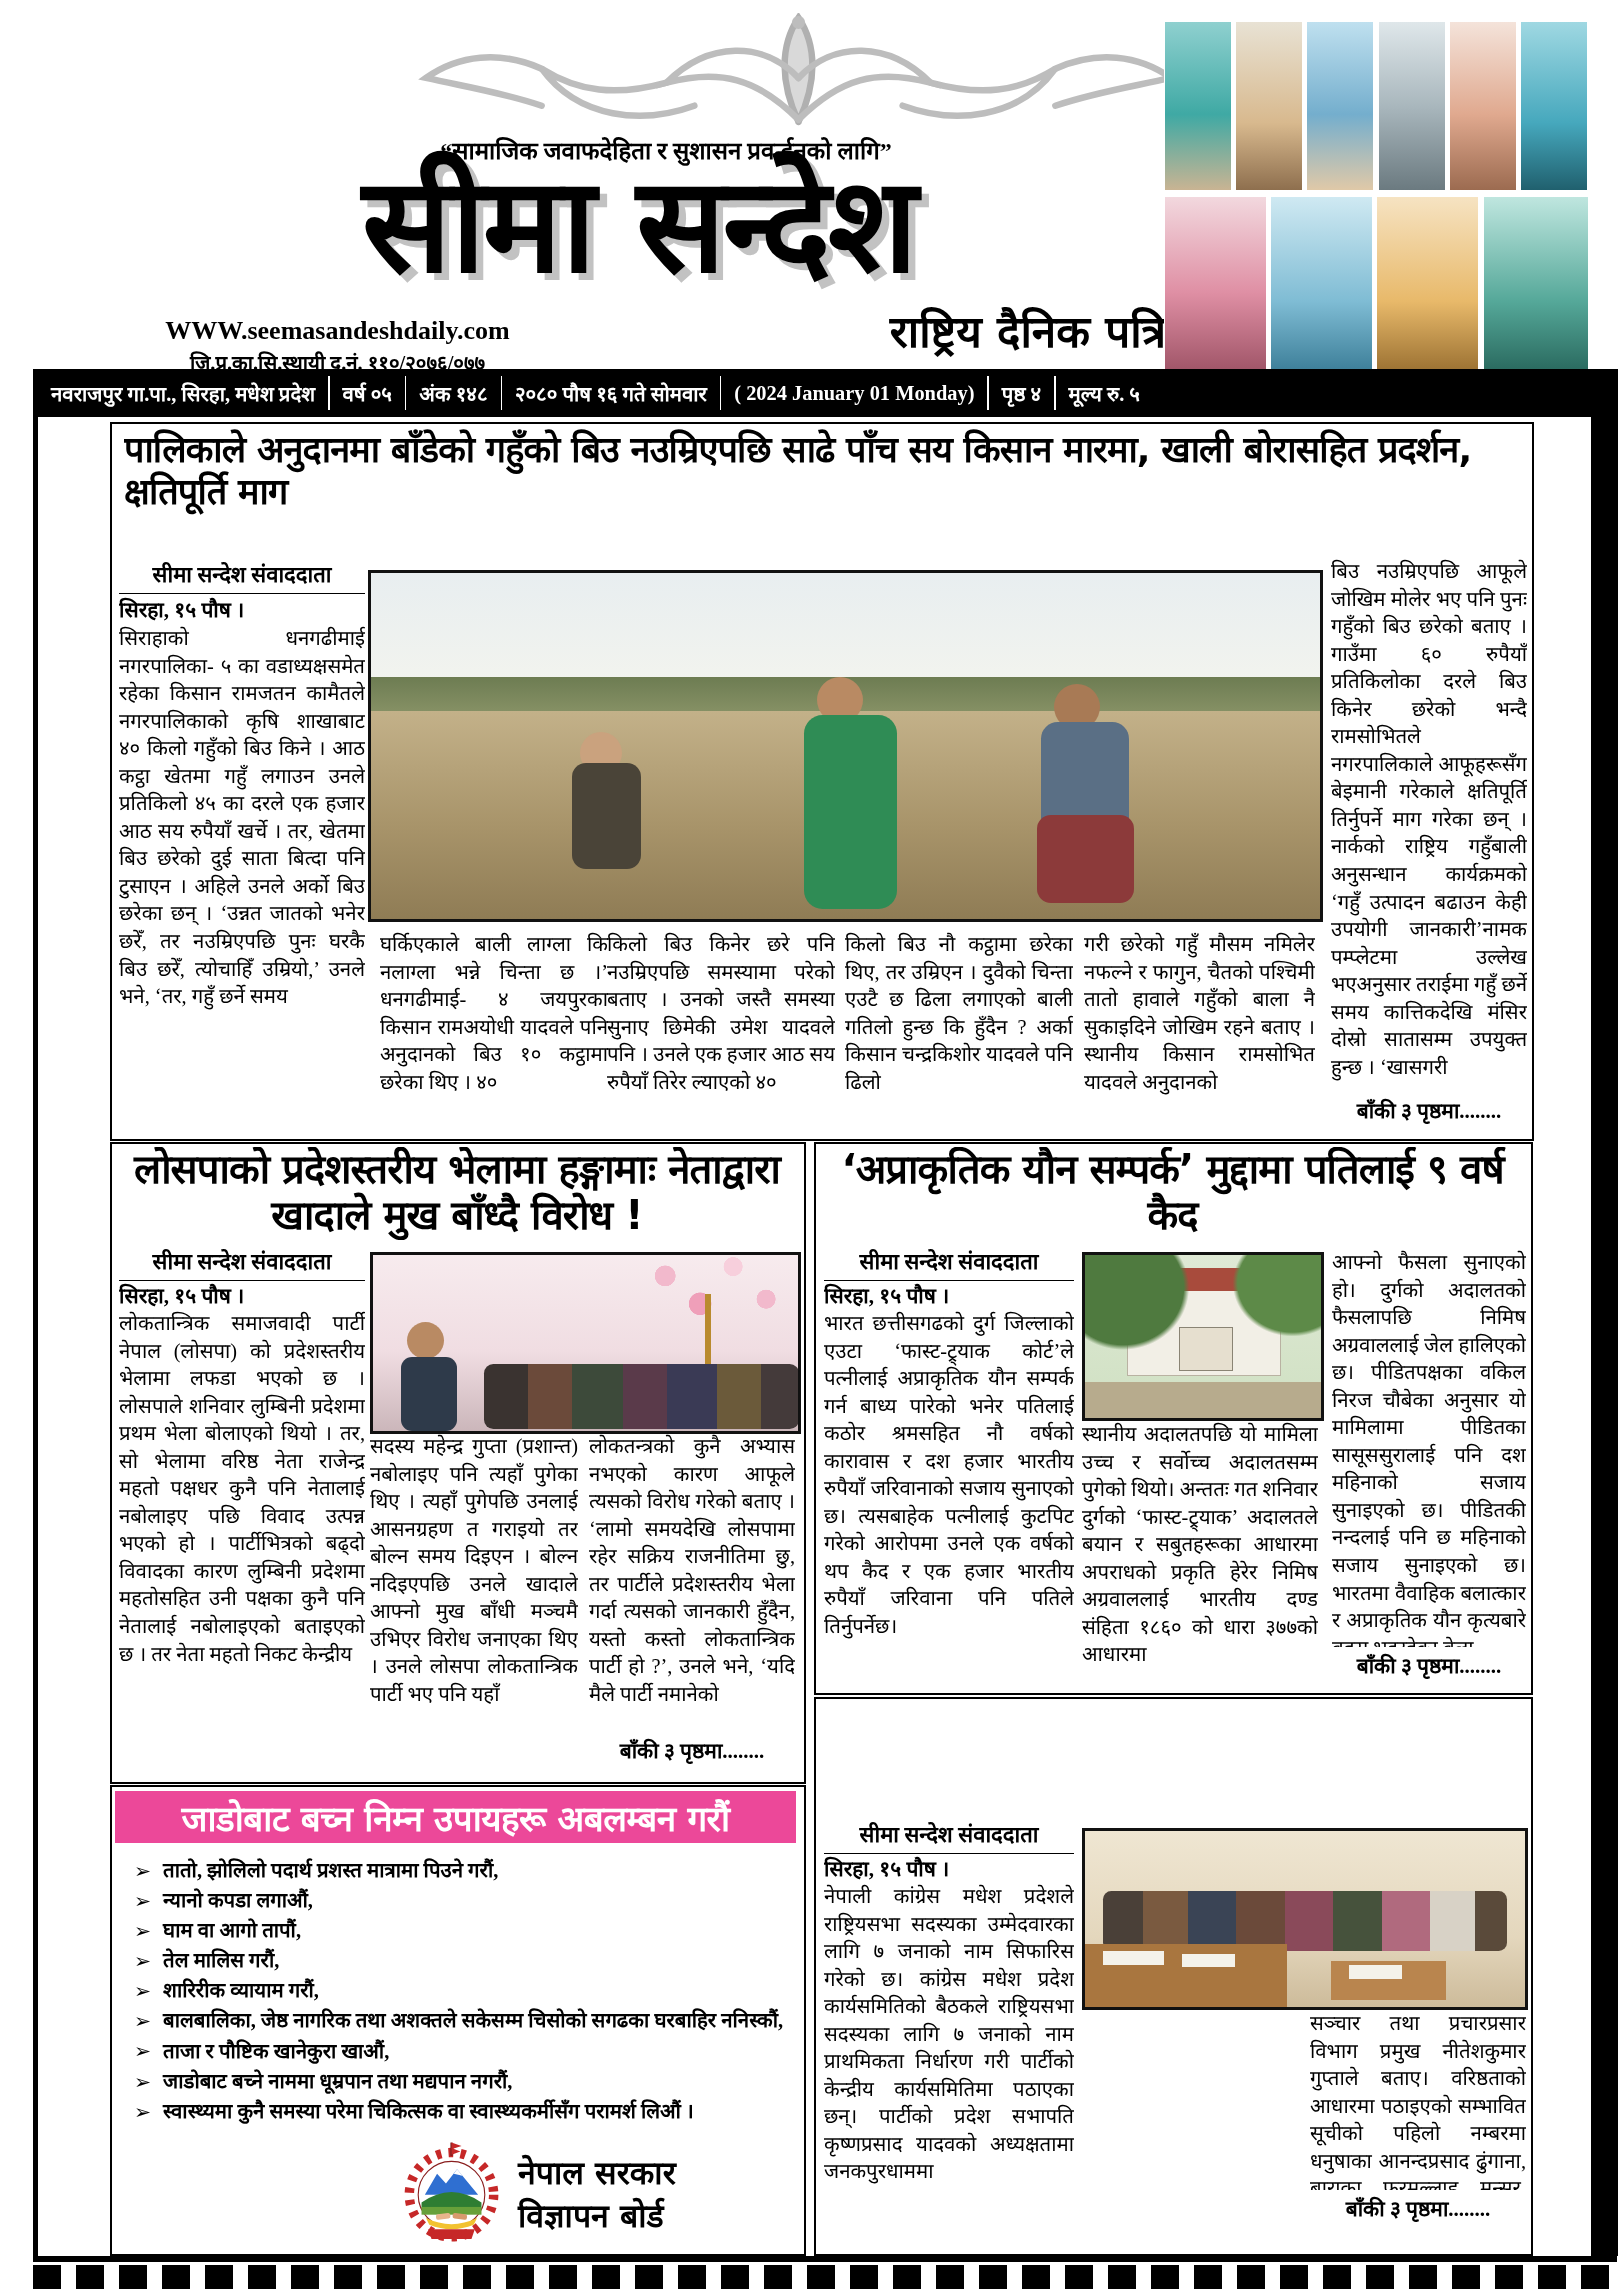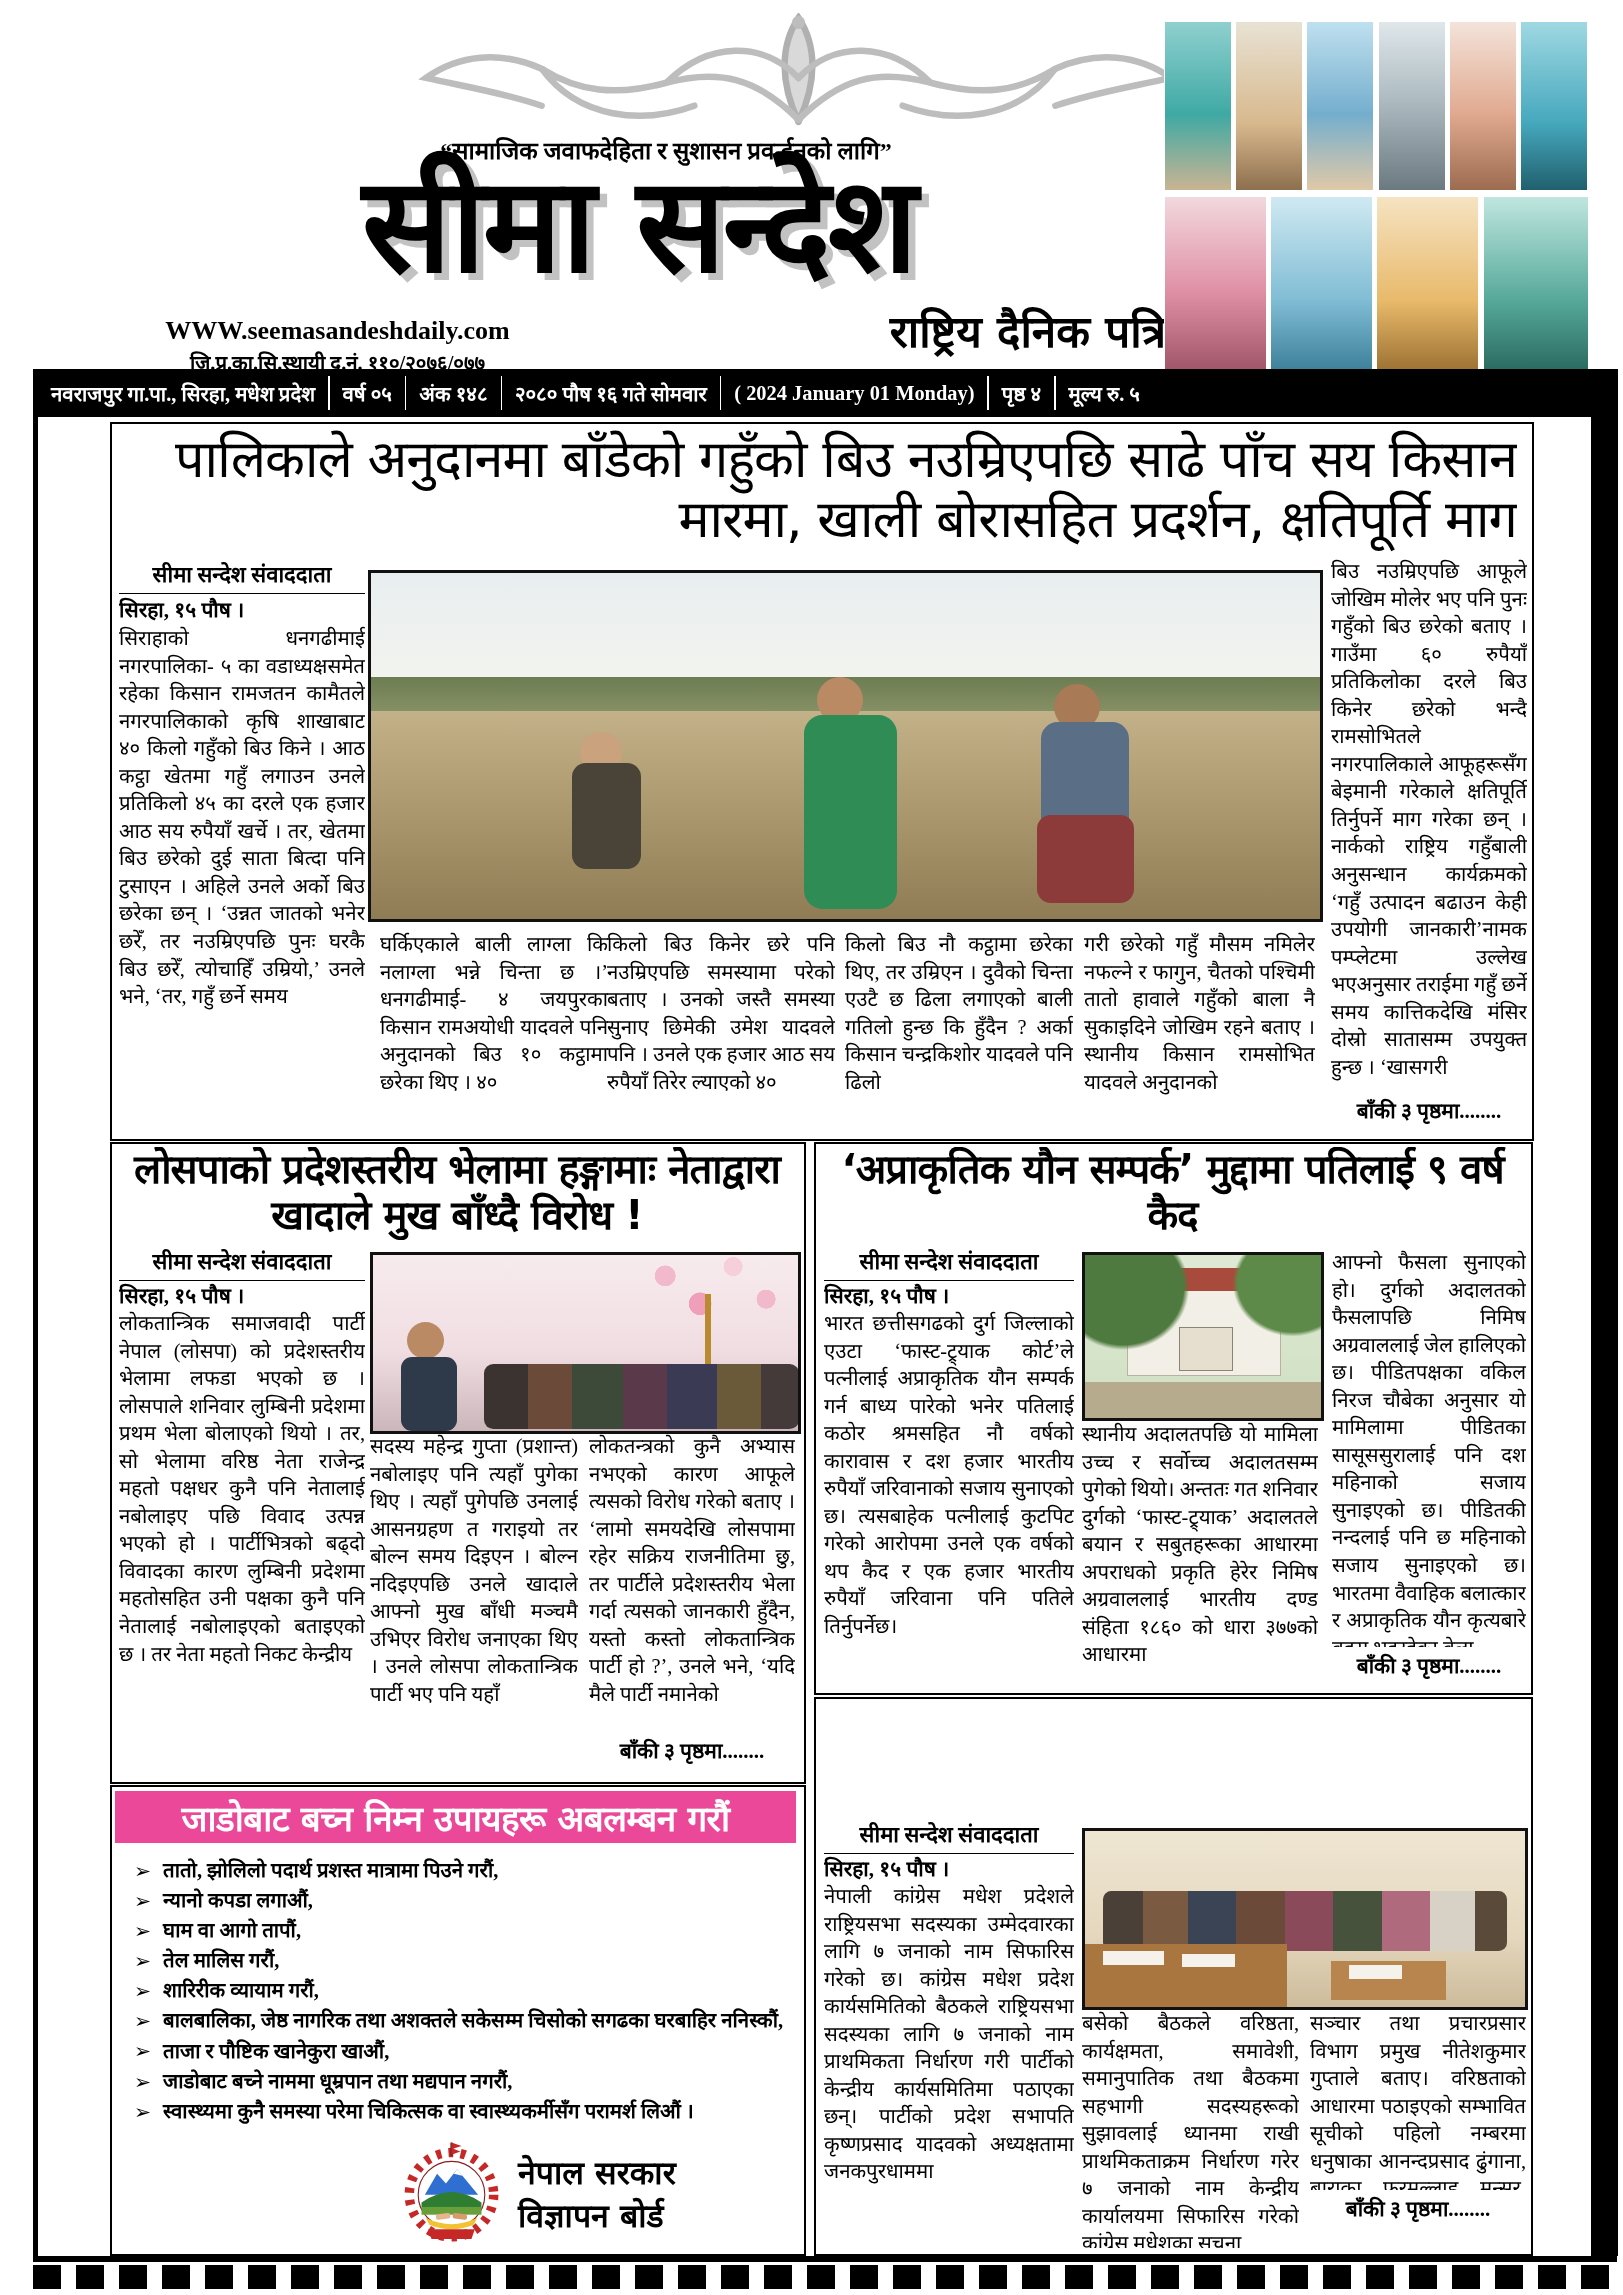--- a/index.html
+++ b/index.html
@@ -1,19 +1,19 @@
 <!DOCTYPE html>
 <html style="font-size:7.4px"><head>
 <meta charset="utf-8">
 <style>
   html,body{margin:0;padding:0;background:#ffffff;}
   #page{position:relative;width:1624px;height:2295px;background:#ffffff;overflow:hidden;font-family:"Liberation Serif",serif;color:#000;}
   .abs{position:absolute;}
   .txt{overflow:hidden;}
-  .h-main{font-family:"DejaVu Sans",sans-serif;font-weight:normal;font-size:52px;line-height:1.16;text-align:right;letter-spacing:-0.9px;}
+  .h-main{font-family:"DejaVu Sans",sans-serif;font-weight:bold;font-size:36px;line-height:1.16;text-align:left;letter-spacing:-0.9px;}
   .h-sec{font-family:"DejaVu Sans",sans-serif;font-weight:bold;font-size:40px;line-height:1.14;text-align:center;letter-spacing:-0.9px;}
   .byline{font-weight:bold;font-size:22px;text-align:center;border-bottom:1.9px solid #000;padding-bottom:4.6px;}
   .dateline{font-weight:bold;font-size:21px;text-align:left;}
   .bodytxt{font-size:20.4px;line-height:1.35;text-align:justify;}
   .contd{font-weight:bold;font-size:21px;text-align:center;}
   .box{border:2.8px solid #000;}
   .photo{border:3.7px solid #111;overflow:hidden;background:#ccc;}
   .infobar{background:#000;color:#fff;display:flex;align-items:center;font-weight:bold;font-size:20.4px;font-family:"Liberation Serif",serif;}
   .infobar .seg{padding:0 13px;white-space:nowrap;}
   .infobar .sep{width:1.4px;height:70%;background:#fff;}
@@ -158,21 +158,20 @@
   <div class="abs photo" style="left:1082px;top:1828px;width:440px;height:176px;">
     <div class="abs" style="left:0;top:0;width:100%;height:100%;background:linear-gradient(180deg,#efe6d2 0%,#e4d7bd 60%,#cdbb9a 100%);"></div>
     <div class="abs" style="left:4%;top:34%;width:92%;height:34%;background:linear-gradient(90deg,#4a4038 0 10%,#7a5a40 10% 21%,#3a4455 21% 33%,#6b4a3a 33% 45%,#8a4a5a 45% 57%,#46523c 57% 69%,#b06a7e 69% 81%,#d8d2c6 81% 92%,#5a4a3a 92% 100%);border-radius:8.3px;"></div>
     <div class="abs" style="left:0%;top:64%;width:46%;height:36%;background:#a9763f;"></div>
     <div class="abs" style="left:4%;top:68%;width:14%;height:8%;background:#f4f2ea;"></div>
     <div class="abs" style="left:22%;top:70%;width:12%;height:7%;background:#f4f2ea;"></div>
     <div class="abs" style="left:56%;top:74%;width:26%;height:22%;background:#b9854e;"></div>
     <div class="abs" style="left:60%;top:76%;width:12%;height:8%;background:#f4f2ea;"></div>
   </div>
 
-  <div class="abs txt bodytxt" style="left:1082px;top:2010px;width:217px;height:238px;">बसेको बैठकले वरिष्ठता, कार्यक्षमता, समावेशी, समानुपातिक तथा बैठकमा सहभागी सदस्यहरूको सुझावलाई ध्यानमा राखी प्राथमिकताक्रम निर्धारण गरेर ७ जनाको नाम केन्द्रीय कार्यालयमा सिफारिस गरेको कांग्रेस मधेशका सूचना</div>
   <div class="abs txt bodytxt" style="left:1310px;top:2010px;width:216px;height:180px;">सञ्चार तथा प्रचारप्रसार विभाग प्रमुख नीतेशकुमार गुप्ताले बताए। वरिष्ठताको आधारमा पठाइएको सम्भावित सूचीको पहिलो नम्बरमा धनुषाका आनन्दप्रसाद ढुंगाना, बाराका फरमुल्लाह मन्सुर, सर्लाहीका</div>
   <div class="abs txt contd" style="left:1310px;top:2194px;width:216px;">बाँकी ३ पृष्ठमा........</div>
 
   <div class="abs box" style="left:110px;top:1785px;width:692px;height:467px;"></div>
   <div class="abs banner" style="left:115px;top:1791px;width:681px;height:52px;">
     <span class="banner-text">जाडोबाट बच्न निम्न उपायहरू अबलम्बन गरौं</span>
   </div>
   <div class="abs" style="left:134px;top:1858px;width:652px;height:278px;">
     <div class="advice-item">
         <span class="arrow">➢</span>

